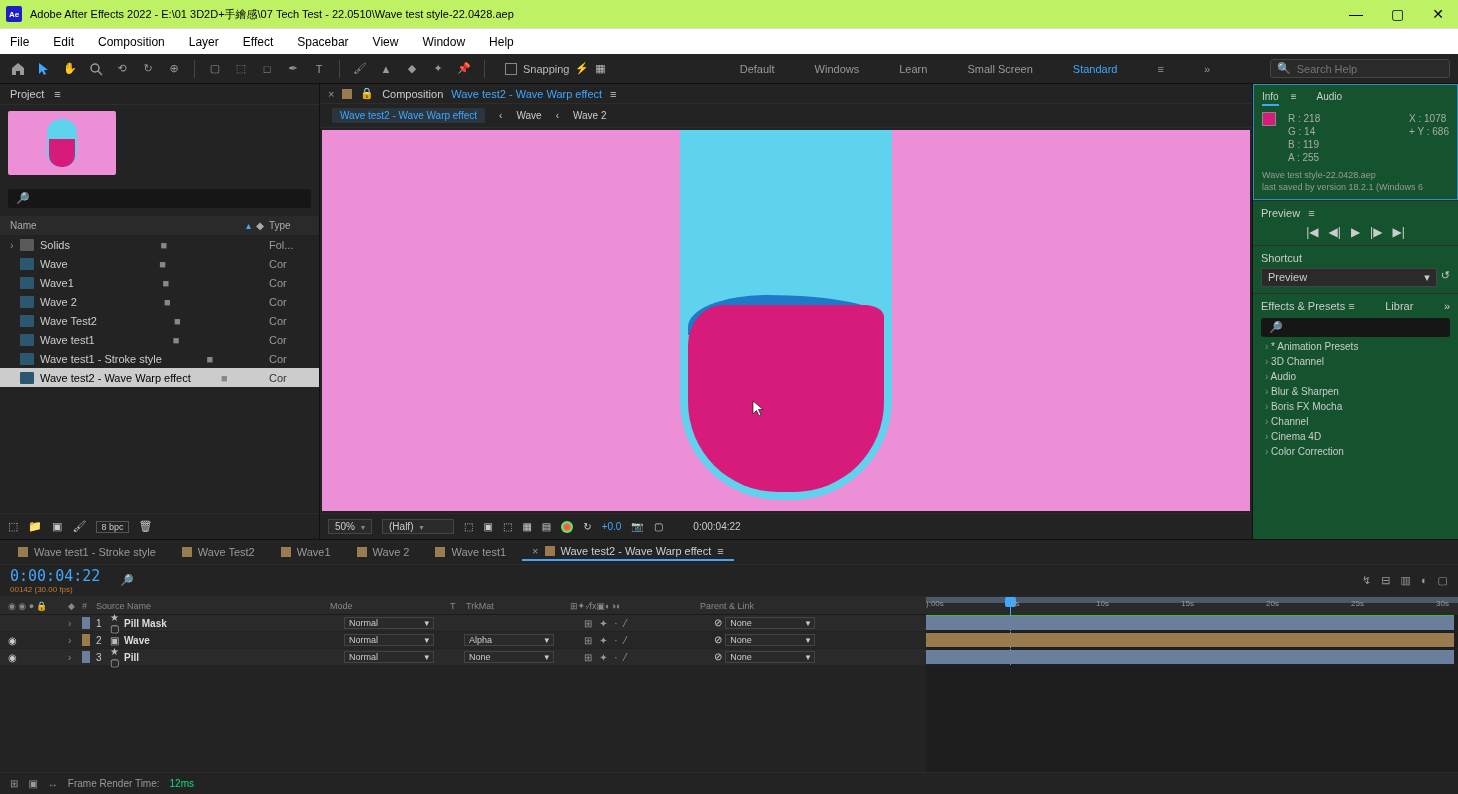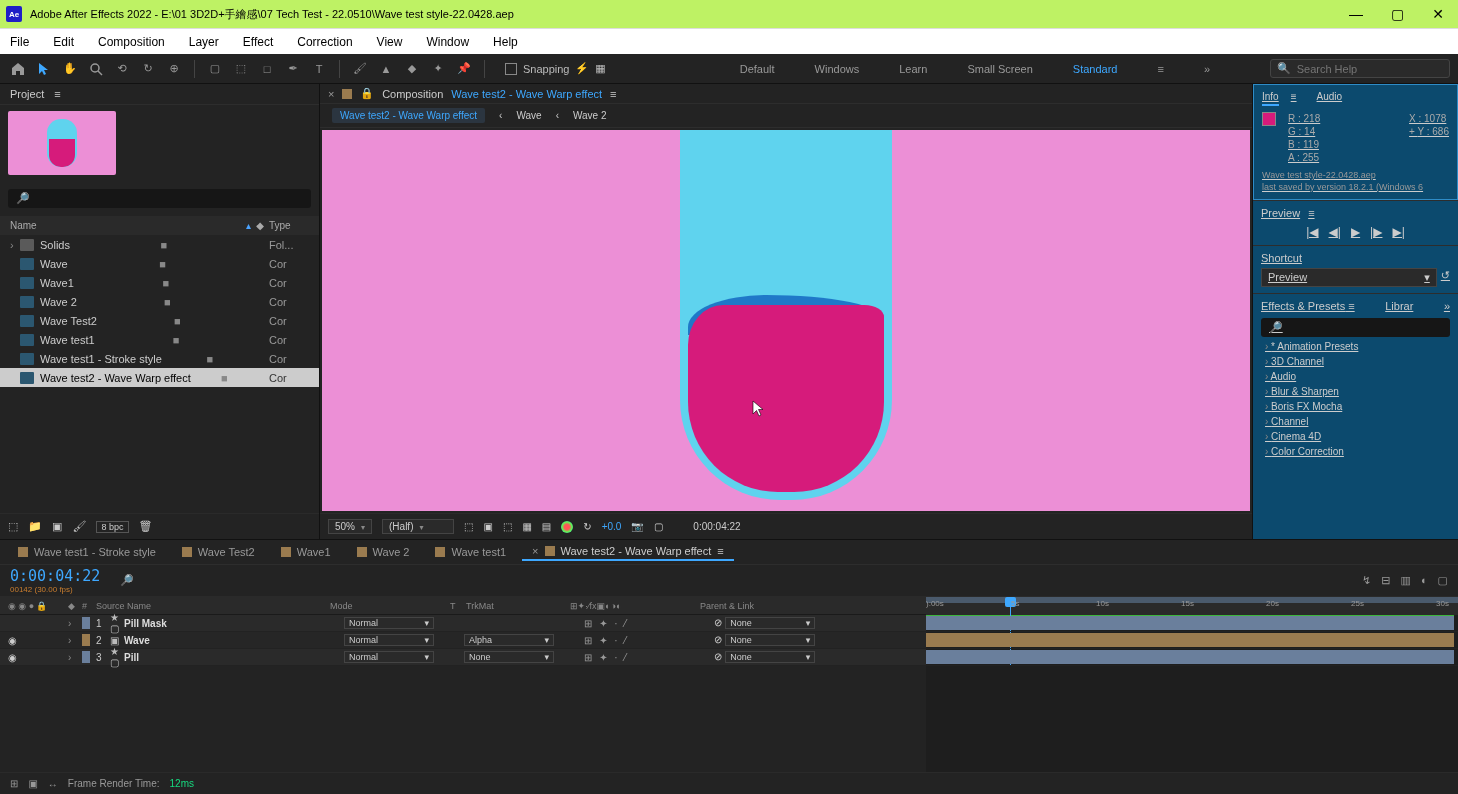--- a/index.html
+++ b/index.html
@@ -47,21 +47,21 @@
 .comp-crumb { display: flex; align-items: center; padding: 4px 12px; gap: 14px; border-bottom: 1px solid #2d2d2d; font-size: 10px; }
 .comp-crumb .active { color: #3ea8ff; background: #2b3540; padding: 2px 8px; border-radius: 2px; }
 .viewer { flex: 1; background: #ec8fd6; position: relative; margin: 2px; overflow: hidden; display: flex; align-items: flex-start; justify-content: center; }
 .viewer .pill-shape { width: 212px; height: 480px; background: #5fd3ee; border-radius: 100px; margin-top: -110px; position: relative; overflow: hidden; }
 .viewer .wave-dark { position: absolute; top: 275px; left: 8px; right: 8px; height: 40px; background: #1f78c8; border-radius: 40% 60% 0 0 / 80% 60% 0 0; }
 .viewer .fill-pink { position: absolute; top: 285px; left: 8px; right: 8px; bottom: 8px; background: #d61b7b; border-radius: 18% 10% 90px 90px / 40px 12px 90px 90px; }
 .viewer .cursor-arrow { position: absolute; left: 430px; top: 270px; }
 .viewer-bottom { height: 26px; display: flex; align-items: center; gap: 10px; padding: 0 8px; background: #232323; border-top: 1px solid #2a2a2a; font-size: 10px; }
 .viewer-bottom select, .viewer-bottom .dd { background: #2a2a2a; color: #ccc; border: 1px solid #444; font-size: 10px; padding: 1px 6px; }
 
-.right-panel { width: 206px; background: #0c4a6e; display: flex; flex-direction: column; border-left: 1px solid #111; text-decoration: underline; }
+.right-panel { width: 206px; background: #14532d; display: flex; flex-direction: column; border-left: 1px solid #111; }
 .info-box { border: 1px solid #2e8cc7; margin: 0; padding: 6px 8px; font-size: 10px; }
 .info-box .tabs { display: flex; gap: 20px; margin-bottom: 6px; }
 .info-box .tabs .active { border-bottom: 2px solid #3ea8ff; padding-bottom: 2px; }
 .info-grid { display: flex; gap: 12px; align-items: flex-start; }
 .swatch { width: 14px; height: 14px; background: #d61b7b; border: 1px solid #888; }
 .info-lines { line-height: 1.3; color: #aaa; }
 .info-meta { margin-top: 6px; font-size: 9px; color: #999; line-height: 1.3; }
 .panel-section { border-top: 1px solid #2d2d2d; padding: 6px 8px; }
 .panel-section .head { display: flex; align-items: center; gap: 8px; margin-bottom: 6px; }
 .play-row { display: flex; justify-content: center; gap: 10px; font-size: 12px; color: #ccc; }
@@ -123,21 +123,21 @@
     <span>✕</span>
   </div>
 </div>
 
 <div class="menubar">
   <span>File</span>
   <span>Edit</span>
   <span>Composition</span>
   <span>Layer</span>
   <span>Effect</span>
-  <span>Correction</span>
+  <span>Spacebar</span>
   <span>View</span>
   <span>Window</span>
   <span>Help</span>
 </div>
 
 <div class="toolbar">
   <span class="tool-icon">
     <svg width="16" height="16" viewBox="0 0 16 16">
         <path fill="currentColor" d="M8 2 L14 7 V14 H10 V10 H6 V14 H2 V7 Z"></path>
       </svg>

